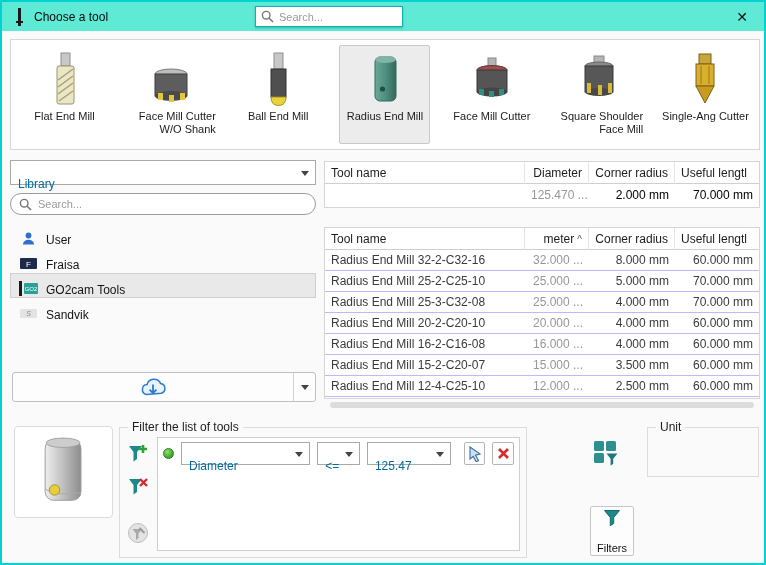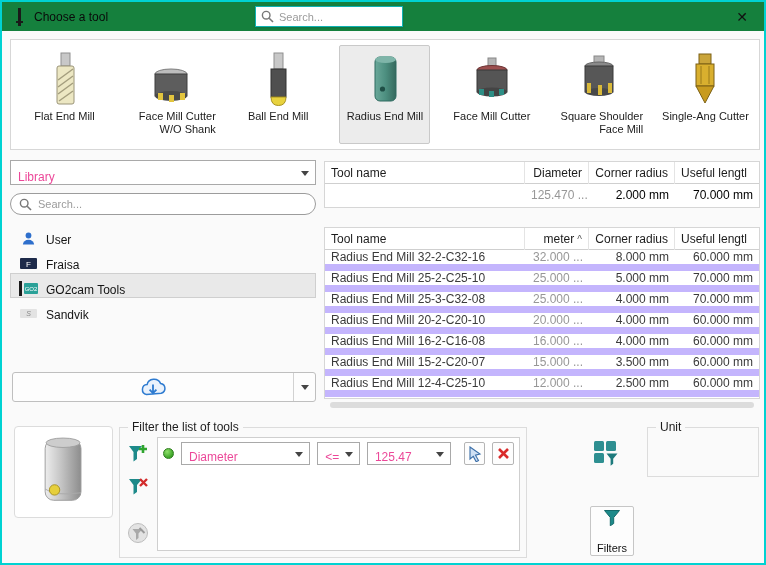--- a/index.html
+++ b/index.html
@@ -1,33 +1,33 @@
 <!DOCTYPE html>
 <html><head>
 <meta charset="utf-8">
 <style>
   *{box-sizing:border-box;margin:0;padding:0}
   body{font-family:"Liberation Sans",sans-serif;background:#dcdcdc}
   .dialog{position:relative;width:766px;height:565px;background:#fafafa;border:2px solid #00d2d2;overflow:hidden}
   
-  .titlebar{position:absolute;left:0;top:0;right:0;height:29px;background:#15803d;display:flex;align-items:center}
+  .titlebar{position:absolute;left:0;top:0;right:0;height:29px;background:#5eead4;display:flex;align-items:center}
   .app-icon{margin-left:13px;display:flex;align-items:center}
   .title{margin-left:10px;font-size:12px;color:#0a0a0a}
   .tsearch{position:absolute;left:253px;top:4px;width:148px;height:21px;background:#fff;border:1px solid #0fb3b3;display:flex;align-items:center;box-shadow:0 1px 2px rgba(0,80,80,.35)}
   .tsearch input{border:0;outline:0;flex:1;font-size:11px;color:#333;background:transparent;min-width:0;margin-left:5px}
   input::placeholder{color:#9b9b9b}
   .close{position:absolute;right:8px;top:0;height:29px;display:flex;align-items:center;font-size:14px;color:#111;cursor:pointer;padding:0 8px}
   
   .toolstrip{position:absolute;left:8px;top:37px;width:750px;height:111px;background:#fff;border:1px solid #d7d7d7;display:flex;align-items:flex-start;justify-content:space-between;padding:5px 8px}
   .tooltype{width:91px;height:99px;display:flex;flex-direction:column;align-items:center;padding-top:2px;border:1px solid transparent;border-radius:2px;cursor:pointer}
   .tooltype.sel{background:#ececec;border-color:#c9c9c9}
   .ticon{height:60px;display:flex;align-items:flex-end;justify-content:center}
   .tlabel{margin-top:2px;font-size:11px;line-height:1.18;text-align:right;color:#1c1c1c}
   
-  .combo{background:#fff;border:1px solid #a9a9a9;display:flex;align-items:flex-end;font-size:12px;color:#ec4899;padding:16px 18px 0 7px;position:relative;cursor:pointer}
+  .combo{background:#fff;border:1px solid #a9a9a9;display:flex;align-items:flex-start;font-size:12px;color:#0369a1;padding:16px 18px 0 7px;position:relative;cursor:pointer}
   .combo .val{white-space:nowrap;overflow:hidden}
   .chev{position:absolute;right:6px;top:50%;margin-top:-2px;width:0;height:0;border-left:4px solid transparent;border-right:4px solid transparent;border-top:5px solid #444}
   
   .libcombo{position:absolute;left:8px;top:158px;width:306px;height:25px}
   .rsearch{position:absolute;left:8px;top:191px;width:306px;height:22px;background:#fff;border:1px solid #9c9c9c;border-radius:11px;display:flex;align-items:center;padding:0 8px}
   .rsearch input{border:0;outline:0;flex:1;font-size:11px;margin-left:6px;background:transparent;min-width:0;color:#333}
   .liblist{position:absolute;left:8px;top:221px;width:306px}
   .liblist .item{height:25px;display:flex;align-items:flex-end;padding-left:7px;font-size:12px;color:#141414;cursor:pointer;border:1px solid transparent}
   .liblist .item.sel{background:#e9e9e9;border-color:#cfcfcf}
   .licon{width:20px;height:17px;margin-right:8px;display:flex;align-items:center;justify-content:center}
@@ -39,21 +39,21 @@
   .trow{display:grid;grid-template-columns:200px 64px 86px 84px;align-items:center}
   .thead .trow{height:22px;border-bottom:1px solid #cfcfcf}
   .thead .cell{color:#1c1c1c;border-right:1px solid #e4e4e4;height:22px;line-height:22px}
   .thead .cell:last-child{border-right:0}
   .cell{padding:0 6px;white-space:nowrap;overflow:hidden}
   .r{text-align:right}
   .dim{color:#979797}
   .tbl1{left:322px;top:159px;width:436px;height:47px}
   .tbl1 .vrow .trow{height:22px}
   .tbl2{left:322px;top:225px;width:436px;height:172px}
-  .tbody .trow{height:21px;border-bottom:7px solid #c4b5fd;cursor:pointer;color:#3a3a3a}
+  .tbody .trow{height:21px;border-bottom:1px solid #c4b5fd;cursor:pointer;color:#3a3a3a}
   .caret{font-size:10px;color:#555;margin-left:3px}
   .hscroll{position:absolute;left:322px;top:399px;width:436px;height:8px}
   .hthumb{height:6px;border-radius:3px;background:#dcdcdc;width:424px;margin:1px auto;cursor:pointer}
   
   .preview{position:absolute;left:12px;top:424px;width:99px;height:92px;background:#fff;border:1px solid #dcdcdc;border-radius:4px;display:flex;align-items:center;justify-content:center}
   .group{position:absolute;border:1px solid #dcdcdc}
   .legend{position:absolute;top:-8px;left:8px;background:#fafafa;padding:0 4px;font-size:12px;color:#1c1c1c;white-space:nowrap}
   .g-filter{left:117px;top:425px;width:408px;height:131px}
   .fbtns{position:absolute;left:5px;top:12px;display:flex;flex-direction:column;gap:7px;align-items:center}
   .ibtn{width:26px;height:26px;display:flex;align-items:center;justify-content:center;background:transparent;border:0;cursor:pointer}

